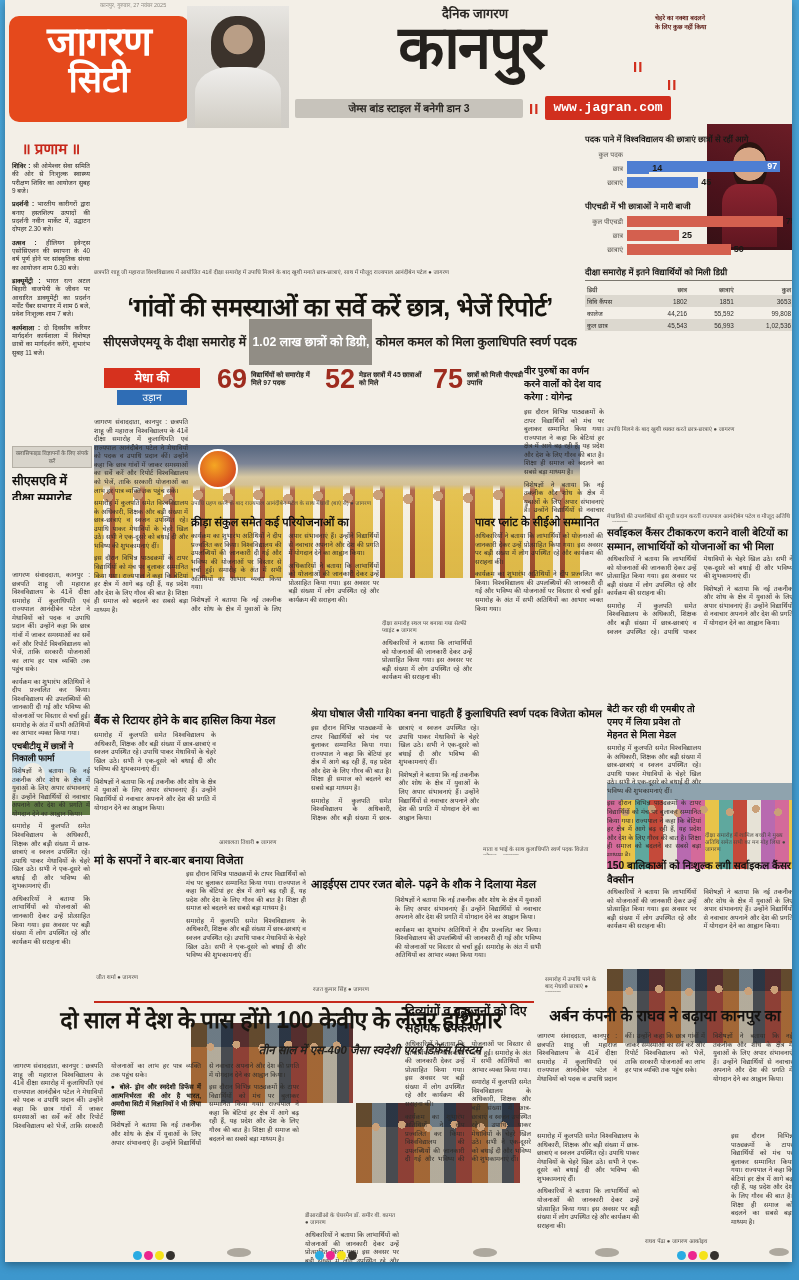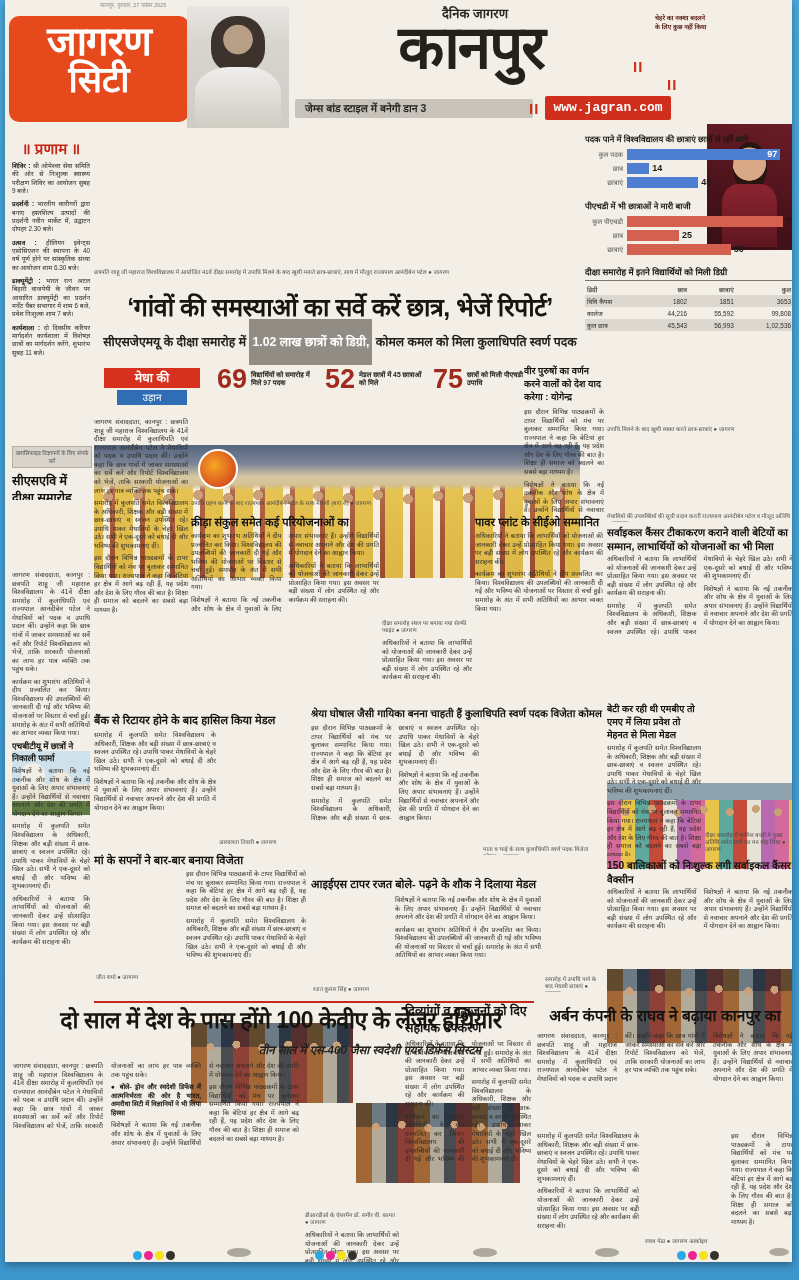--- a/index.html
+++ b/index.html
@@ -11,21 +11,21 @@
   .txt p{margin:0 0 4px 0;}
   .cap{font-size:5.8px;line-height:1.25;color:#4a4742;overflow:hidden;}
   .hl{font-weight:700;color:#141210;overflow:hidden;}
   .ph{overflow:hidden;background:#bbb;}
   
   .brandbox{background:#e5491c;border-radius:10px;color:#fff;text-align:center;font-weight:700;}
   .brand1{font-size:40px;line-height:1.05;letter-spacing:-1px;}
   .brand2{font-size:36px;line-height:1.0;}
   .cityname{font-size:60px;font-weight:700;color:#24211d;letter-spacing:-2px;text-align:center;line-height:1;}
   .daily{font-size:13px;font-weight:700;color:#2a2724;text-align:center;}
-  .strip{background:#c7c3bb;border-radius:2px;color:#2a2622;font-weight:700;font-size:10.5px;text-align:left;line-height:19px;padding-left:10px;}
+  .strip{background:#c7c3bb;border-radius:2px;color:#2a2622;font-weight:700;font-size:10.5px;text-align:center;line-height:19px;}
   .urlbox{background:#d12f1e;color:#fff;font-weight:700;font-size:13px;text-align:center;line-height:24px;border-radius:2px;}
   .redbars{color:#d12f1e;font-weight:700;font-size:15px;letter-spacing:1px;}
   .teasertxt{font-size:6.4px;font-weight:700;color:#5a1a14;line-height:1.35;}
   
   .ph-man-gray{background:linear-gradient(180deg,#e8e6e2 0%,#d8d5d0 30%,#cfccc6 100%);position:relative;}
   .ph-man-gray:before{content:"";position:absolute;left:24%;top:8%;width:52%;height:46%;border-radius:46% 46% 40% 40%;background:radial-gradient(circle at 50% 42%,#b99e86 0 34%,#3c332c 36% 100%);}
   .ph-man-gray:after{content:"";position:absolute;left:8%;top:50%;width:84%;height:52%;border-radius:40% 40% 0 0;background:linear-gradient(180deg,#efeeec,#cfcbc2);}
   .ph-woman{background:linear-gradient(200deg,#6b1d26 0%,#4a121b 60%,#351015 100%);position:relative;}
   .ph-woman:before{content:"";position:absolute;left:30%;top:14%;width:40%;height:38%;border-radius:50% 50% 44% 44%;background:radial-gradient(circle at 48% 46%,#d9a887 0 52%,#2a1410 54% 100%);}
   .ph-woman:after{content:"";position:absolute;left:18%;top:48%;width:64%;height:50%;border-radius:30% 30% 0 0;background:linear-gradient(180deg,#8c2430,#5f1620);}
@@ -143,21 +143,21 @@
     <div class="abs ph ph-crowd" style="left:89px;top:133px;width:486px;height:133px;">
       <div class="emblem"></div>
     </div>
     <div class="abs cap" style="left:89px;top:269px;width:486px;height:12px;">छत्रपति शाहू जी महाराज विश्वविद्यालय में आयोजित 41वें दीक्षा समारोह में उपाधि मिलने के बाद खुशी मनाते छात्र-छात्राएं, साथ में मौजूद राज्यपाल आनंदीबेन पटेल ● जागरण</div>
 
     <div class="abs" style="left:580px;top:133px;width:208px;height:62px;">
       <div class="chart-title">पदक पाने में विश्वविद्यालय की छात्राएं छात्रों से रहीं आगे</div>
       <div class="bar-row">
           <span class="bar-label">कुल पदक</span>
           <span class="bar-track">
-            <span class="bar blue" style="display: block; width: 92.381%;">
+            <span class="bar blue" style="display: block; width: 92.381%; margin-top: 12px;">
               <span class="bv in">97</span>
             </span>
           </span>
         </div>
       <div class="bar-row">
           <span class="bar-label">छात्र</span>
           <span class="bar-track">
             <span class="bar blue" style="display: block; width: 13.3333%;">
               <span class="bv out">14</span>
             </span>

